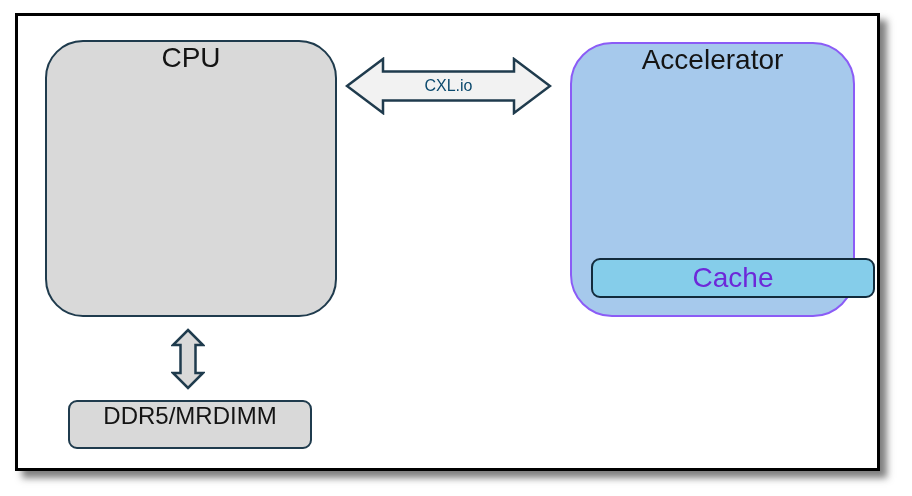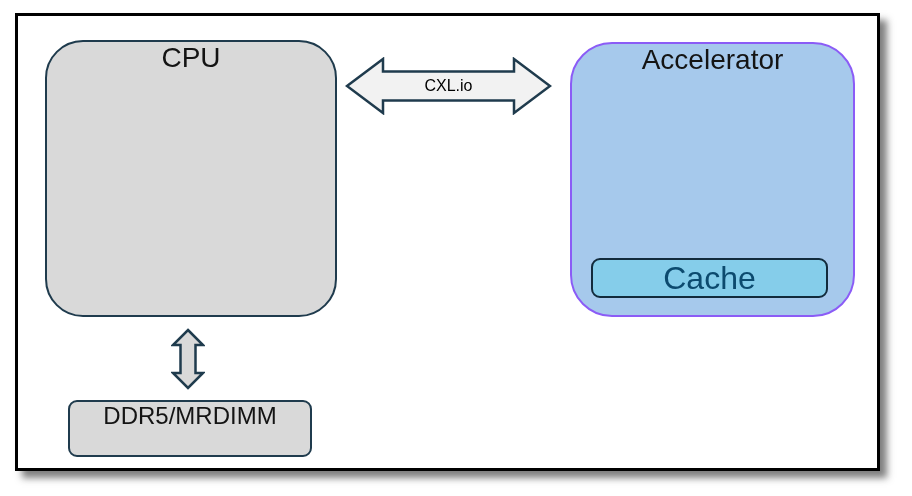--- a/index.html
+++ b/index.html
@@ -45,34 +45,34 @@
     background: #a6c9ec;
     border: 2px solid #8b5cf6;
     border-radius: 42px;
     font-size: 28px;
   }
 
   .cache-block {
     position: absolute;
     box-sizing: border-box;
     left: 19px; top: 214px;
-    width: 237px; height: 40px;
+    width: 284px; height: 40px;
     background: #85cdea;
     border: 2px solid #122b3c;
     border-radius: 9px;
     display: flex;
     align-items: center;
     justify-content: center;
-    font-size: 32px;
-    color: #0c4a6e;
+    font-size: 28px;
+    color: #6d28d9;
   }
 
   .memory-block {
     left: 50px; top: 384px;
-    width: 244px; height: 57px;
+    width: 244px; height: 49px;
     background: #d9d9d9;
     border: 2.5px solid #1f3b4d;
     border-radius: 9px;
     font-size: 24px;
   }
 
   .arrow {
     position: absolute;
   }
   .arrow svg { display: block; width: 100%; height: 100%; }
@@ -82,21 +82,21 @@
   .arrow-cache { left: 327px; top: 228px; width: 208px; height: 58px; }
   .arrow-mem   { left: 153px; top: 312px; width: 34px;  height: 62px; }
 
   .arrow-label {
     position: absolute;
     left: 0; top: 0; right: 0; bottom: 0;
     display: flex;
     align-items: center;
     justify-content: center;
     font-size: 16px;
-    color: #000000;
+    color: #0c4a6e;
     padding-bottom: 1px;
     pointer-events: none;
   }
 </style>
 </head>
 <body>
 
 <div class="page">
   <div class="frame">
 

